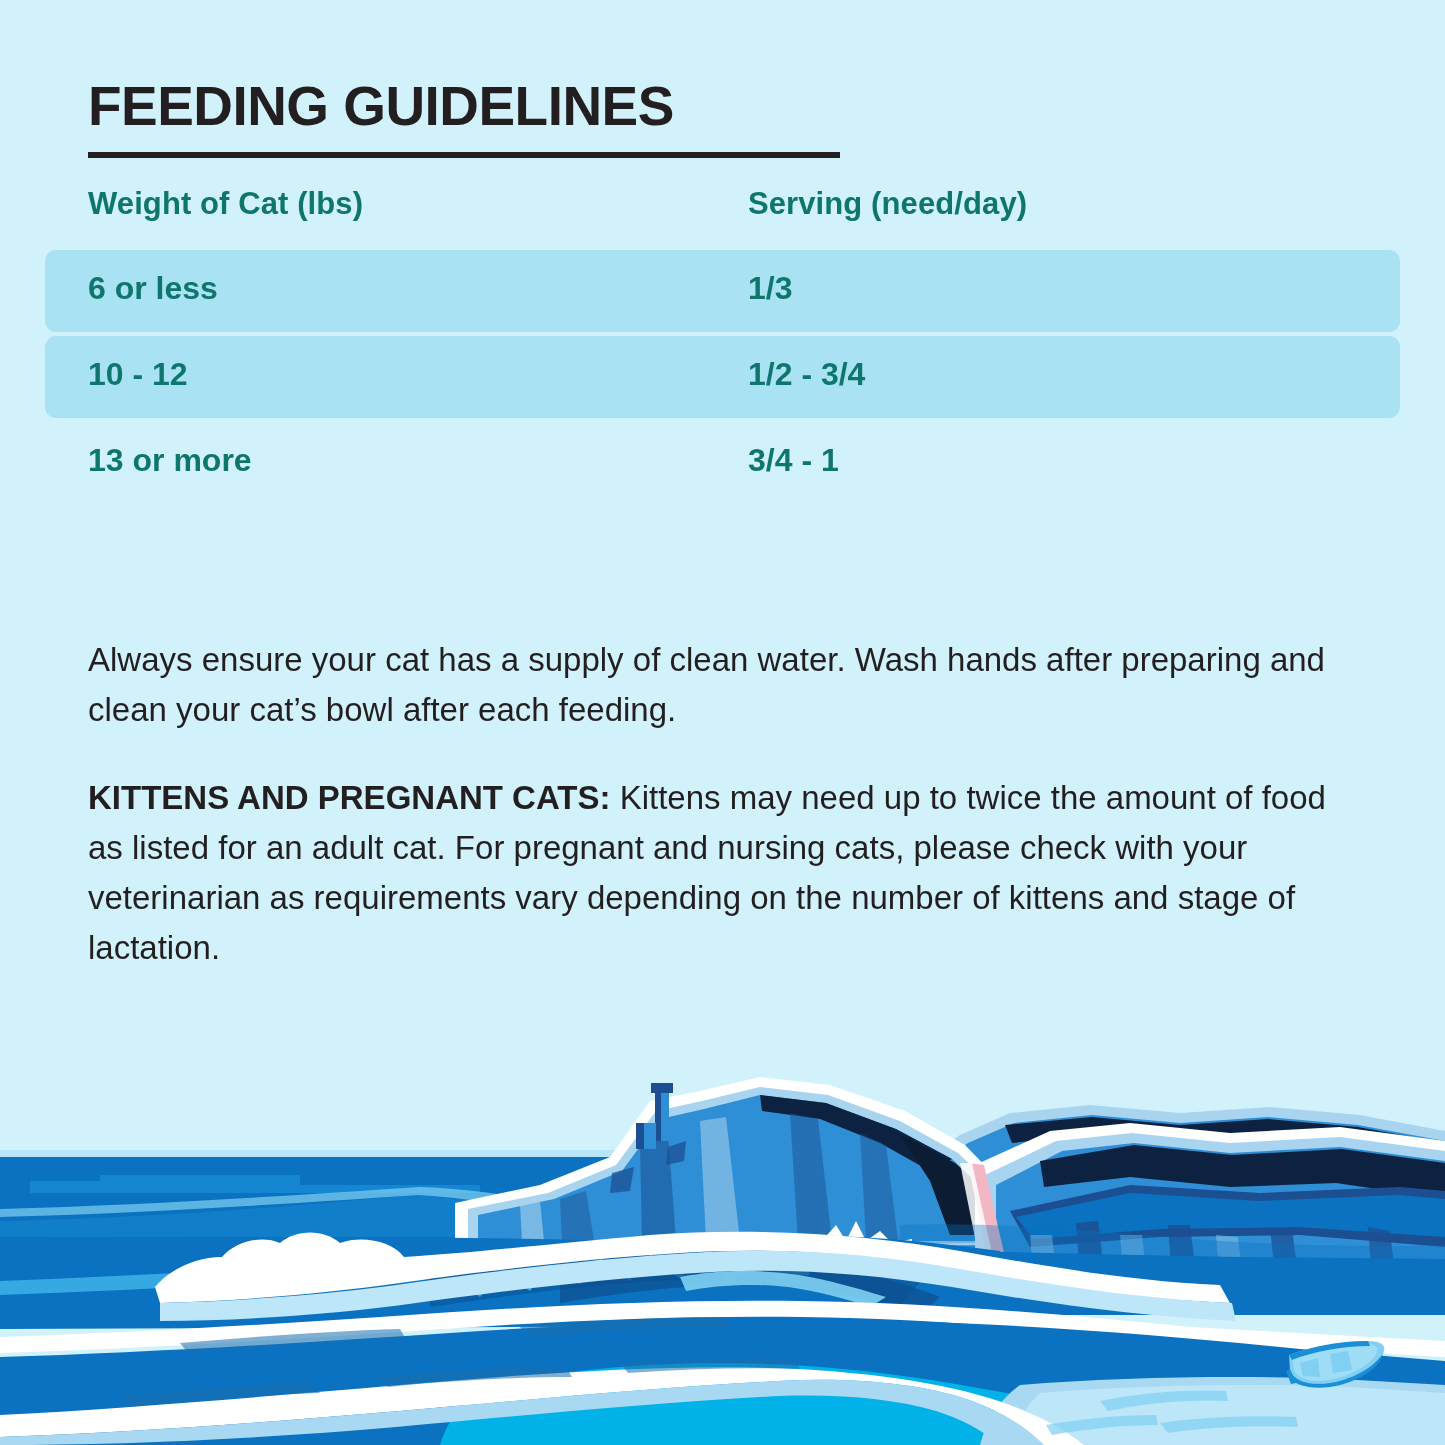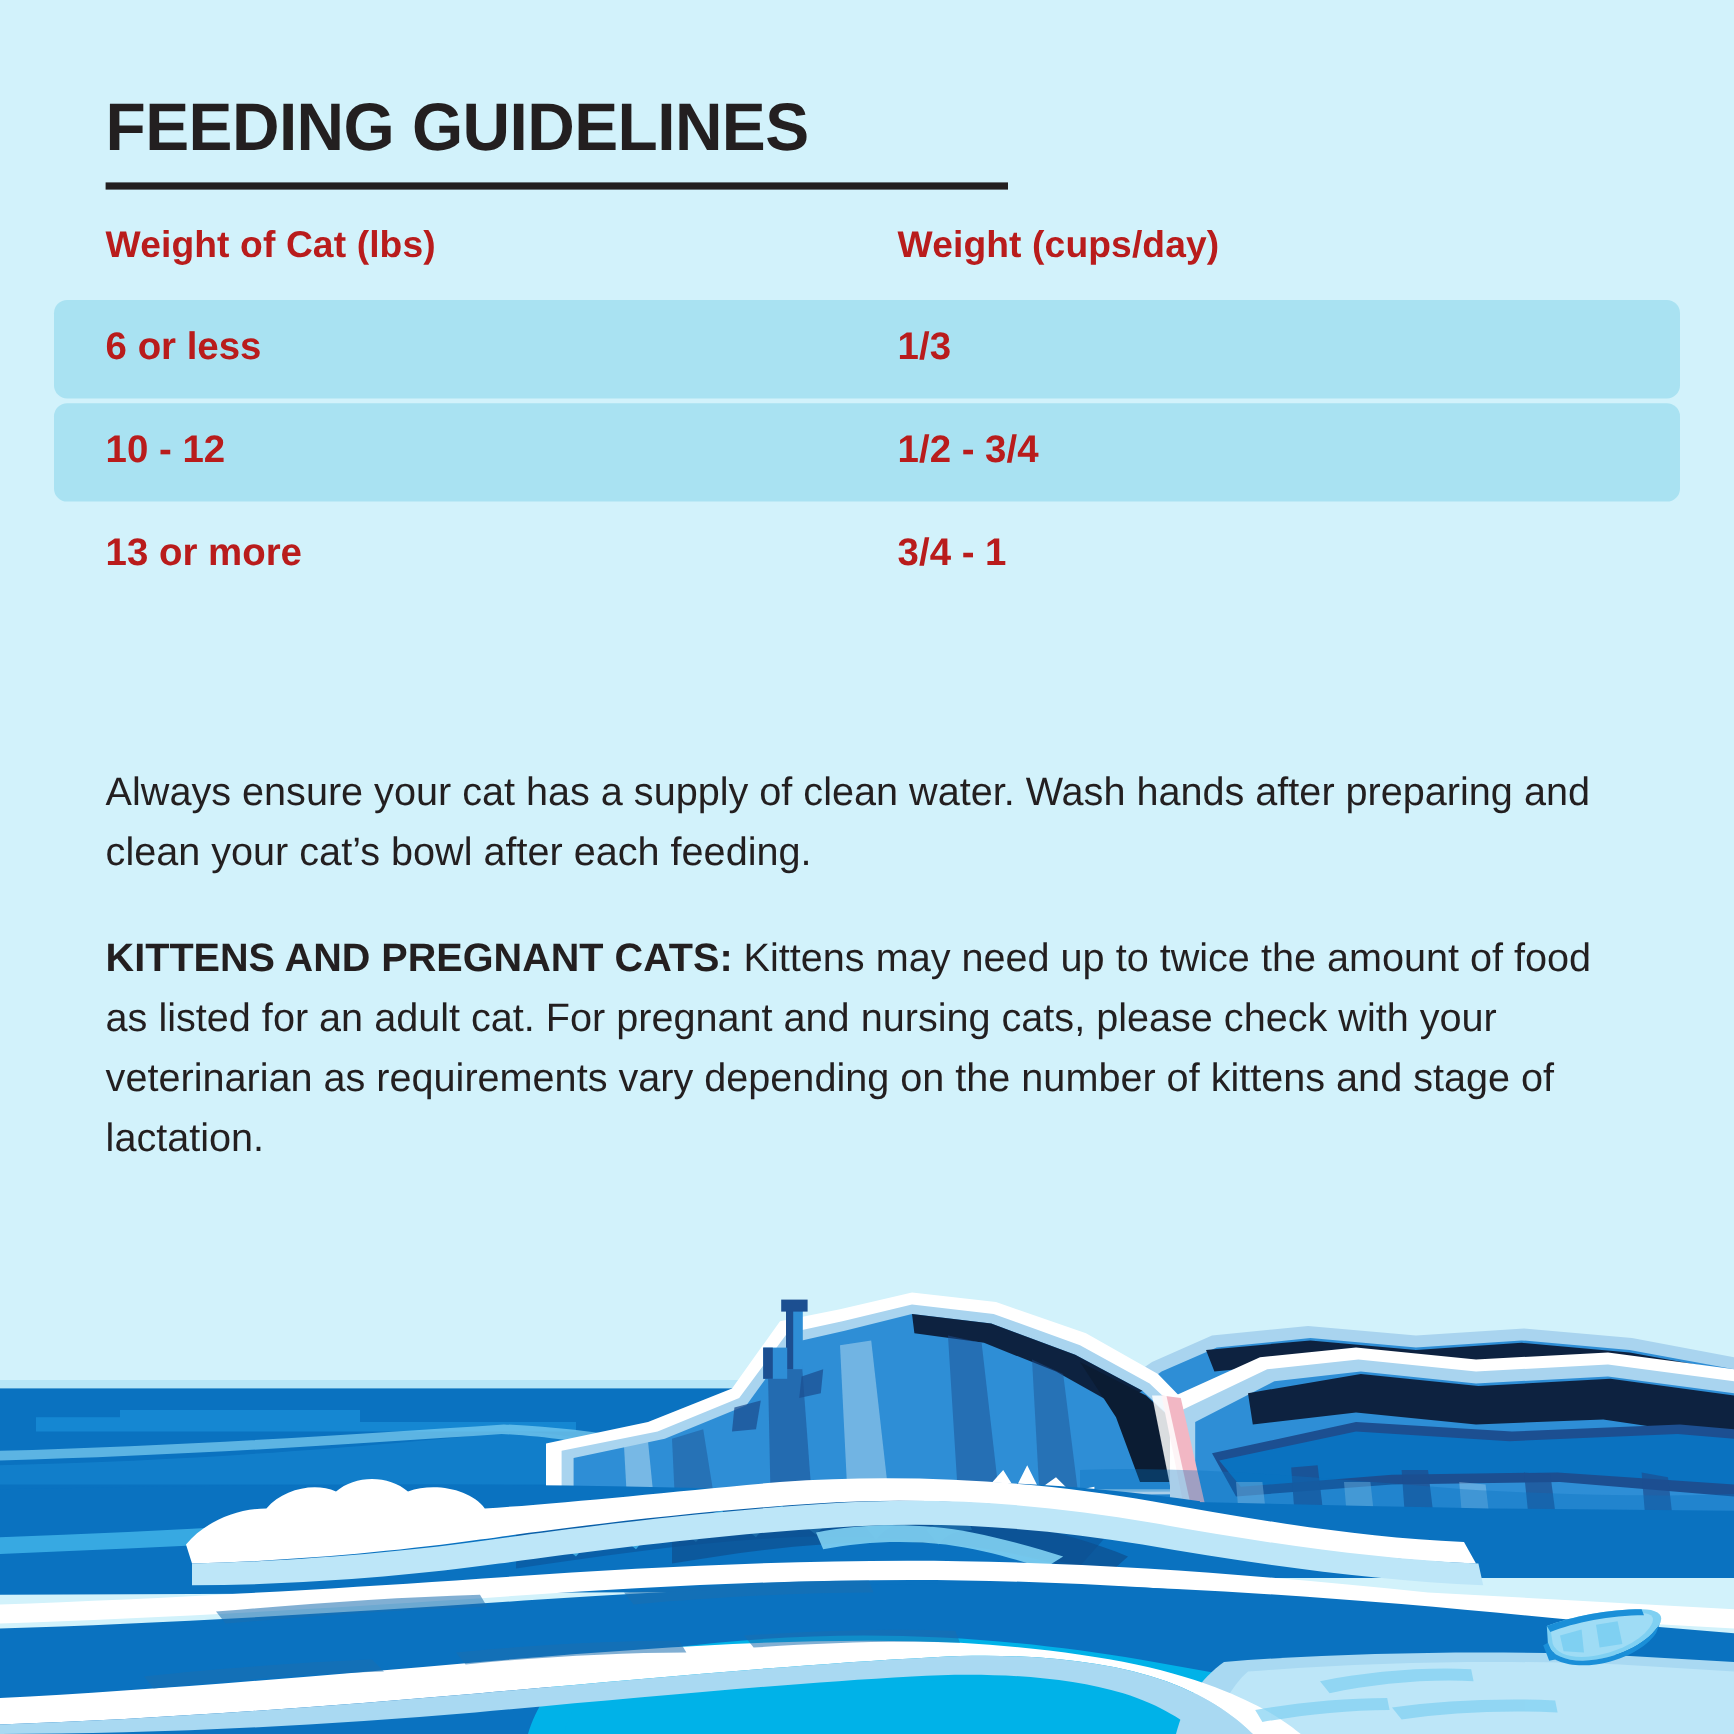--- a/index.html
+++ b/index.html
@@ -65,21 +65,21 @@
     right: 45px;
     top: 2px;
     bottom: 2px;
     background: #a9e2f2;
     border-radius: 11px;
     z-index: 0;
   }
   .cell {
     position: absolute;
     z-index: 1;
-    color: #b91c1c;
+    color: #0f766e;
     white-space: nowrap;
   }
   .c-weight { left: 88px; }
   .c-serving { left: 748px; }
   .trow.hdr .cell {
     top: 0;
     font-size: 31px;
     font-weight: 700;
     letter-spacing: 0.1px;
   }
@@ -118,21 +118,21 @@
 
 <div id="page">
 
   <div id="title">FEEDING GUIDELINES</div>
   <div id="title-rule"></div>
 
   <div id="table">
 
     <div class="trow hdr">
       <div class="cell c-weight">Weight of Cat (lbs)</div>
-      <div class="cell c-serving">Weight (cups/day)</div>
+      <div class="cell c-serving">Serving (need/day)</div>
     </div>
 
     <div class="trow body shaded">
       <div class="cell c-weight">6 or less</div>
       <div class="cell c-serving">1/3</div>
     </div>
 
 
     <div class="trow body shaded">
       <div class="cell c-weight">10 - 12</div>

